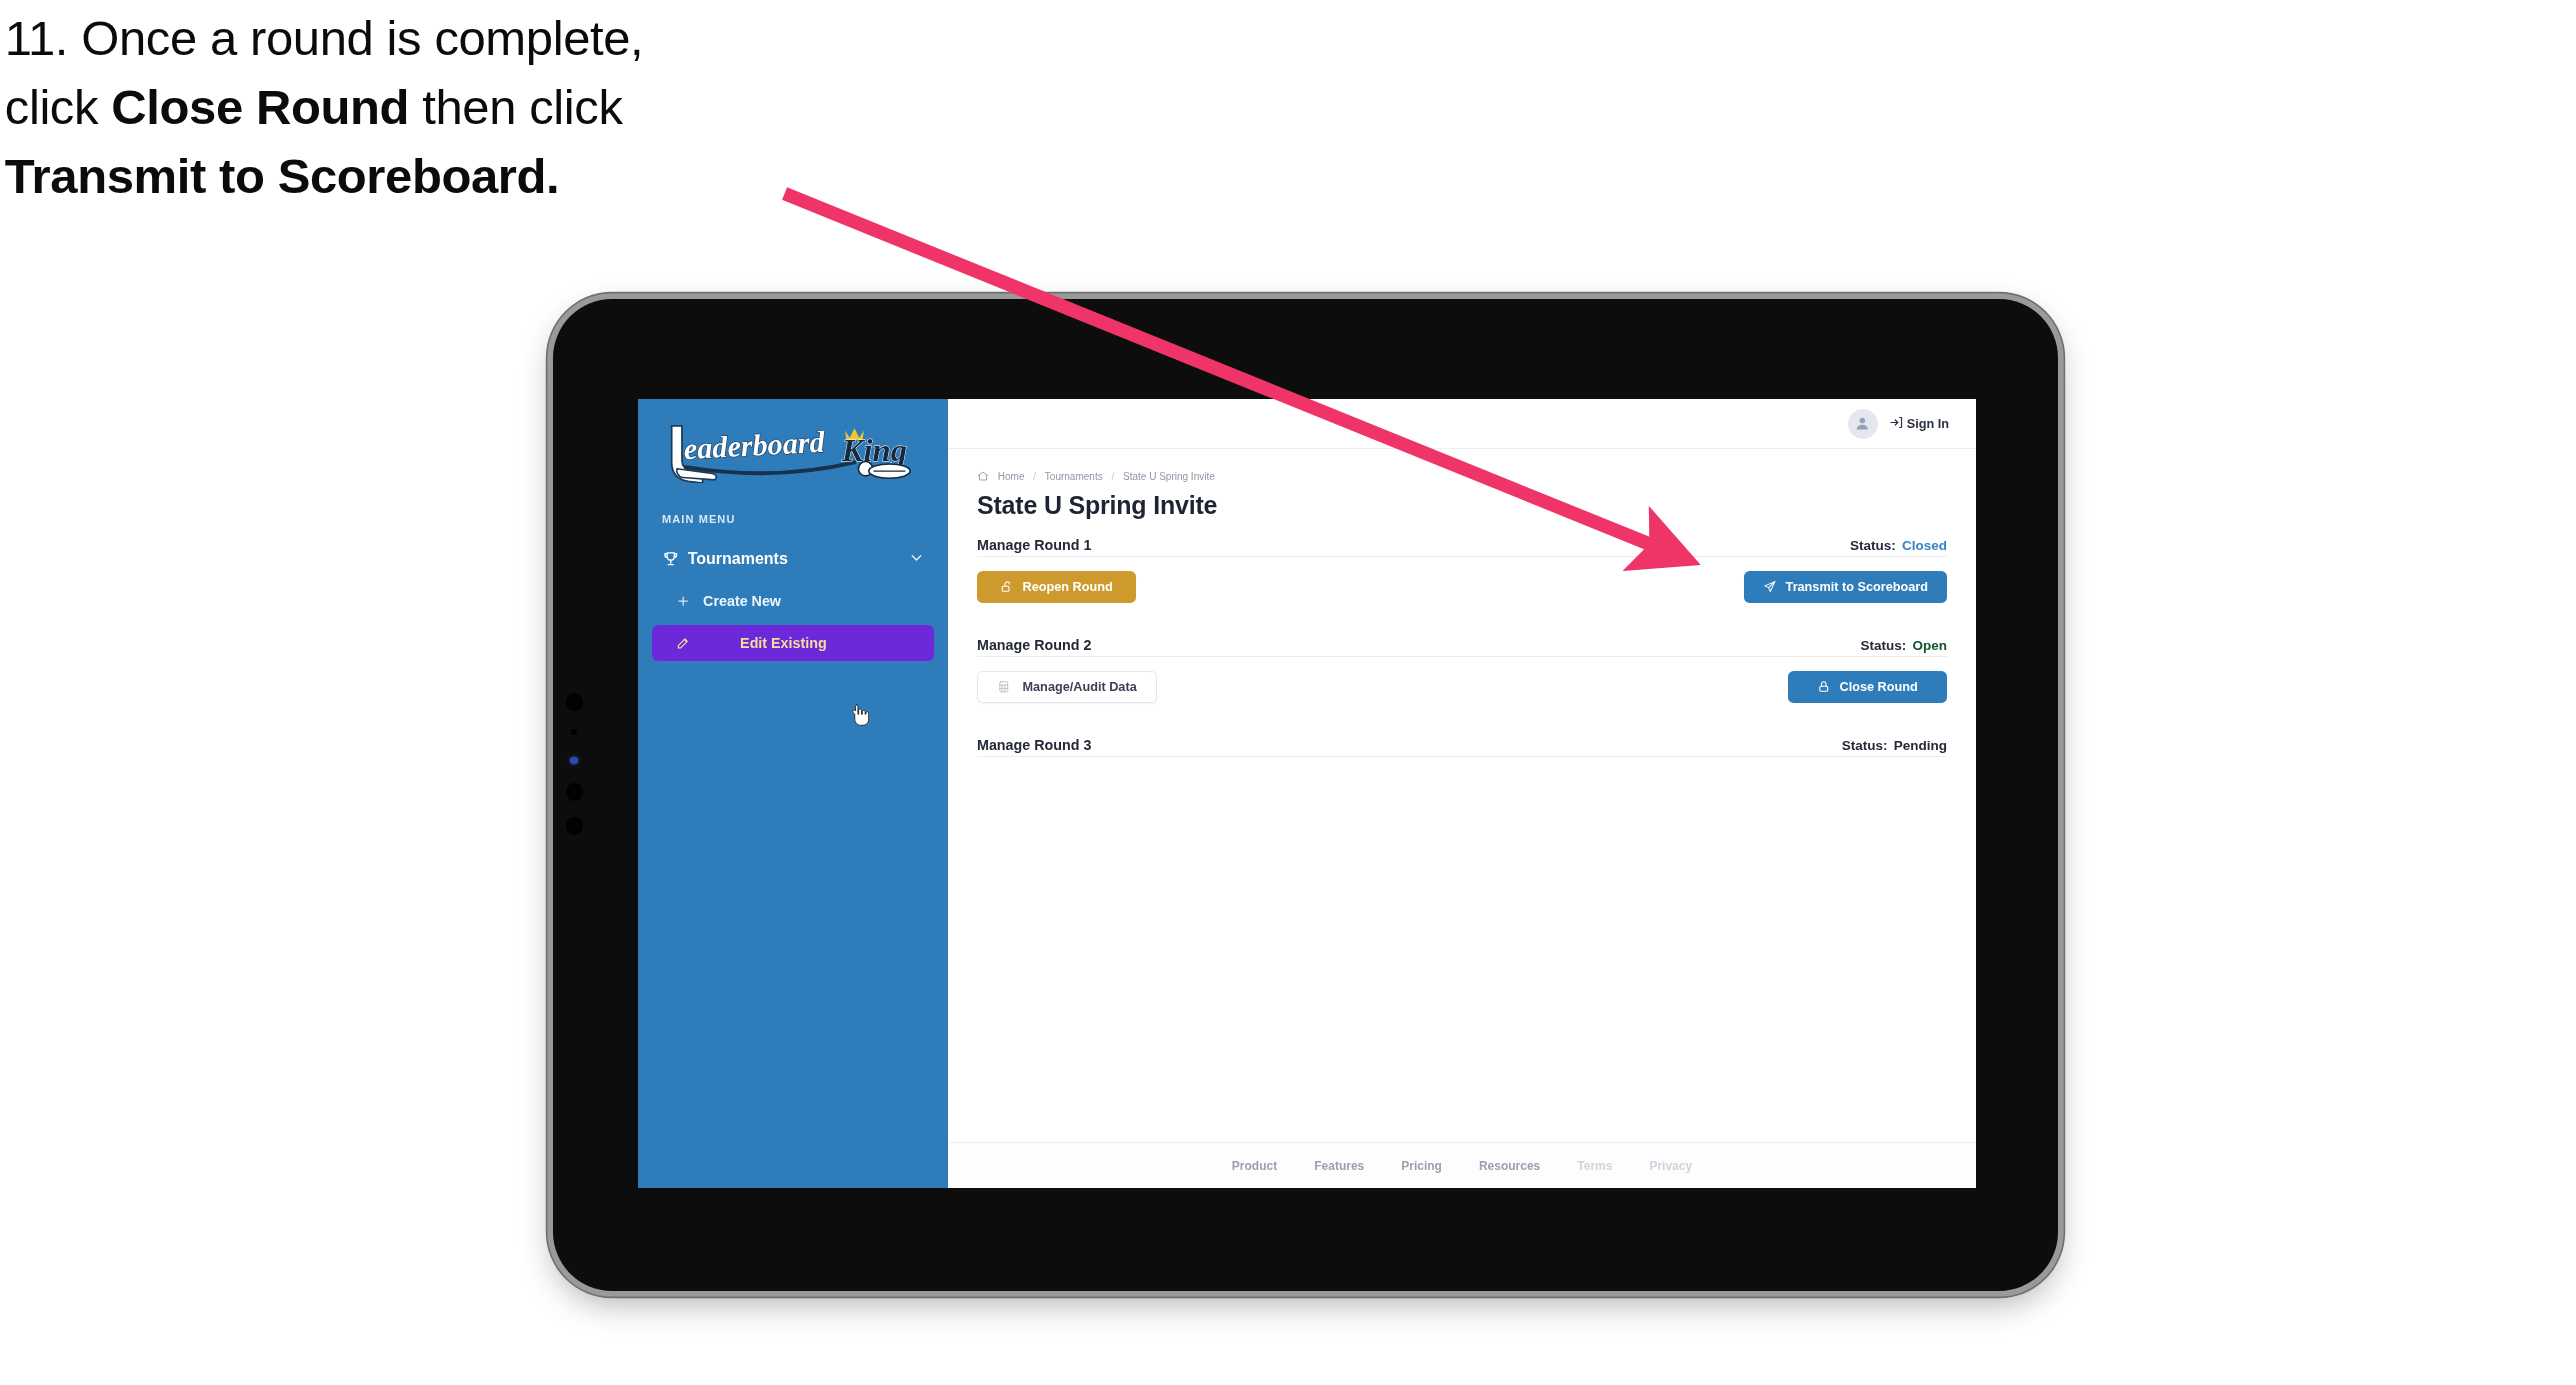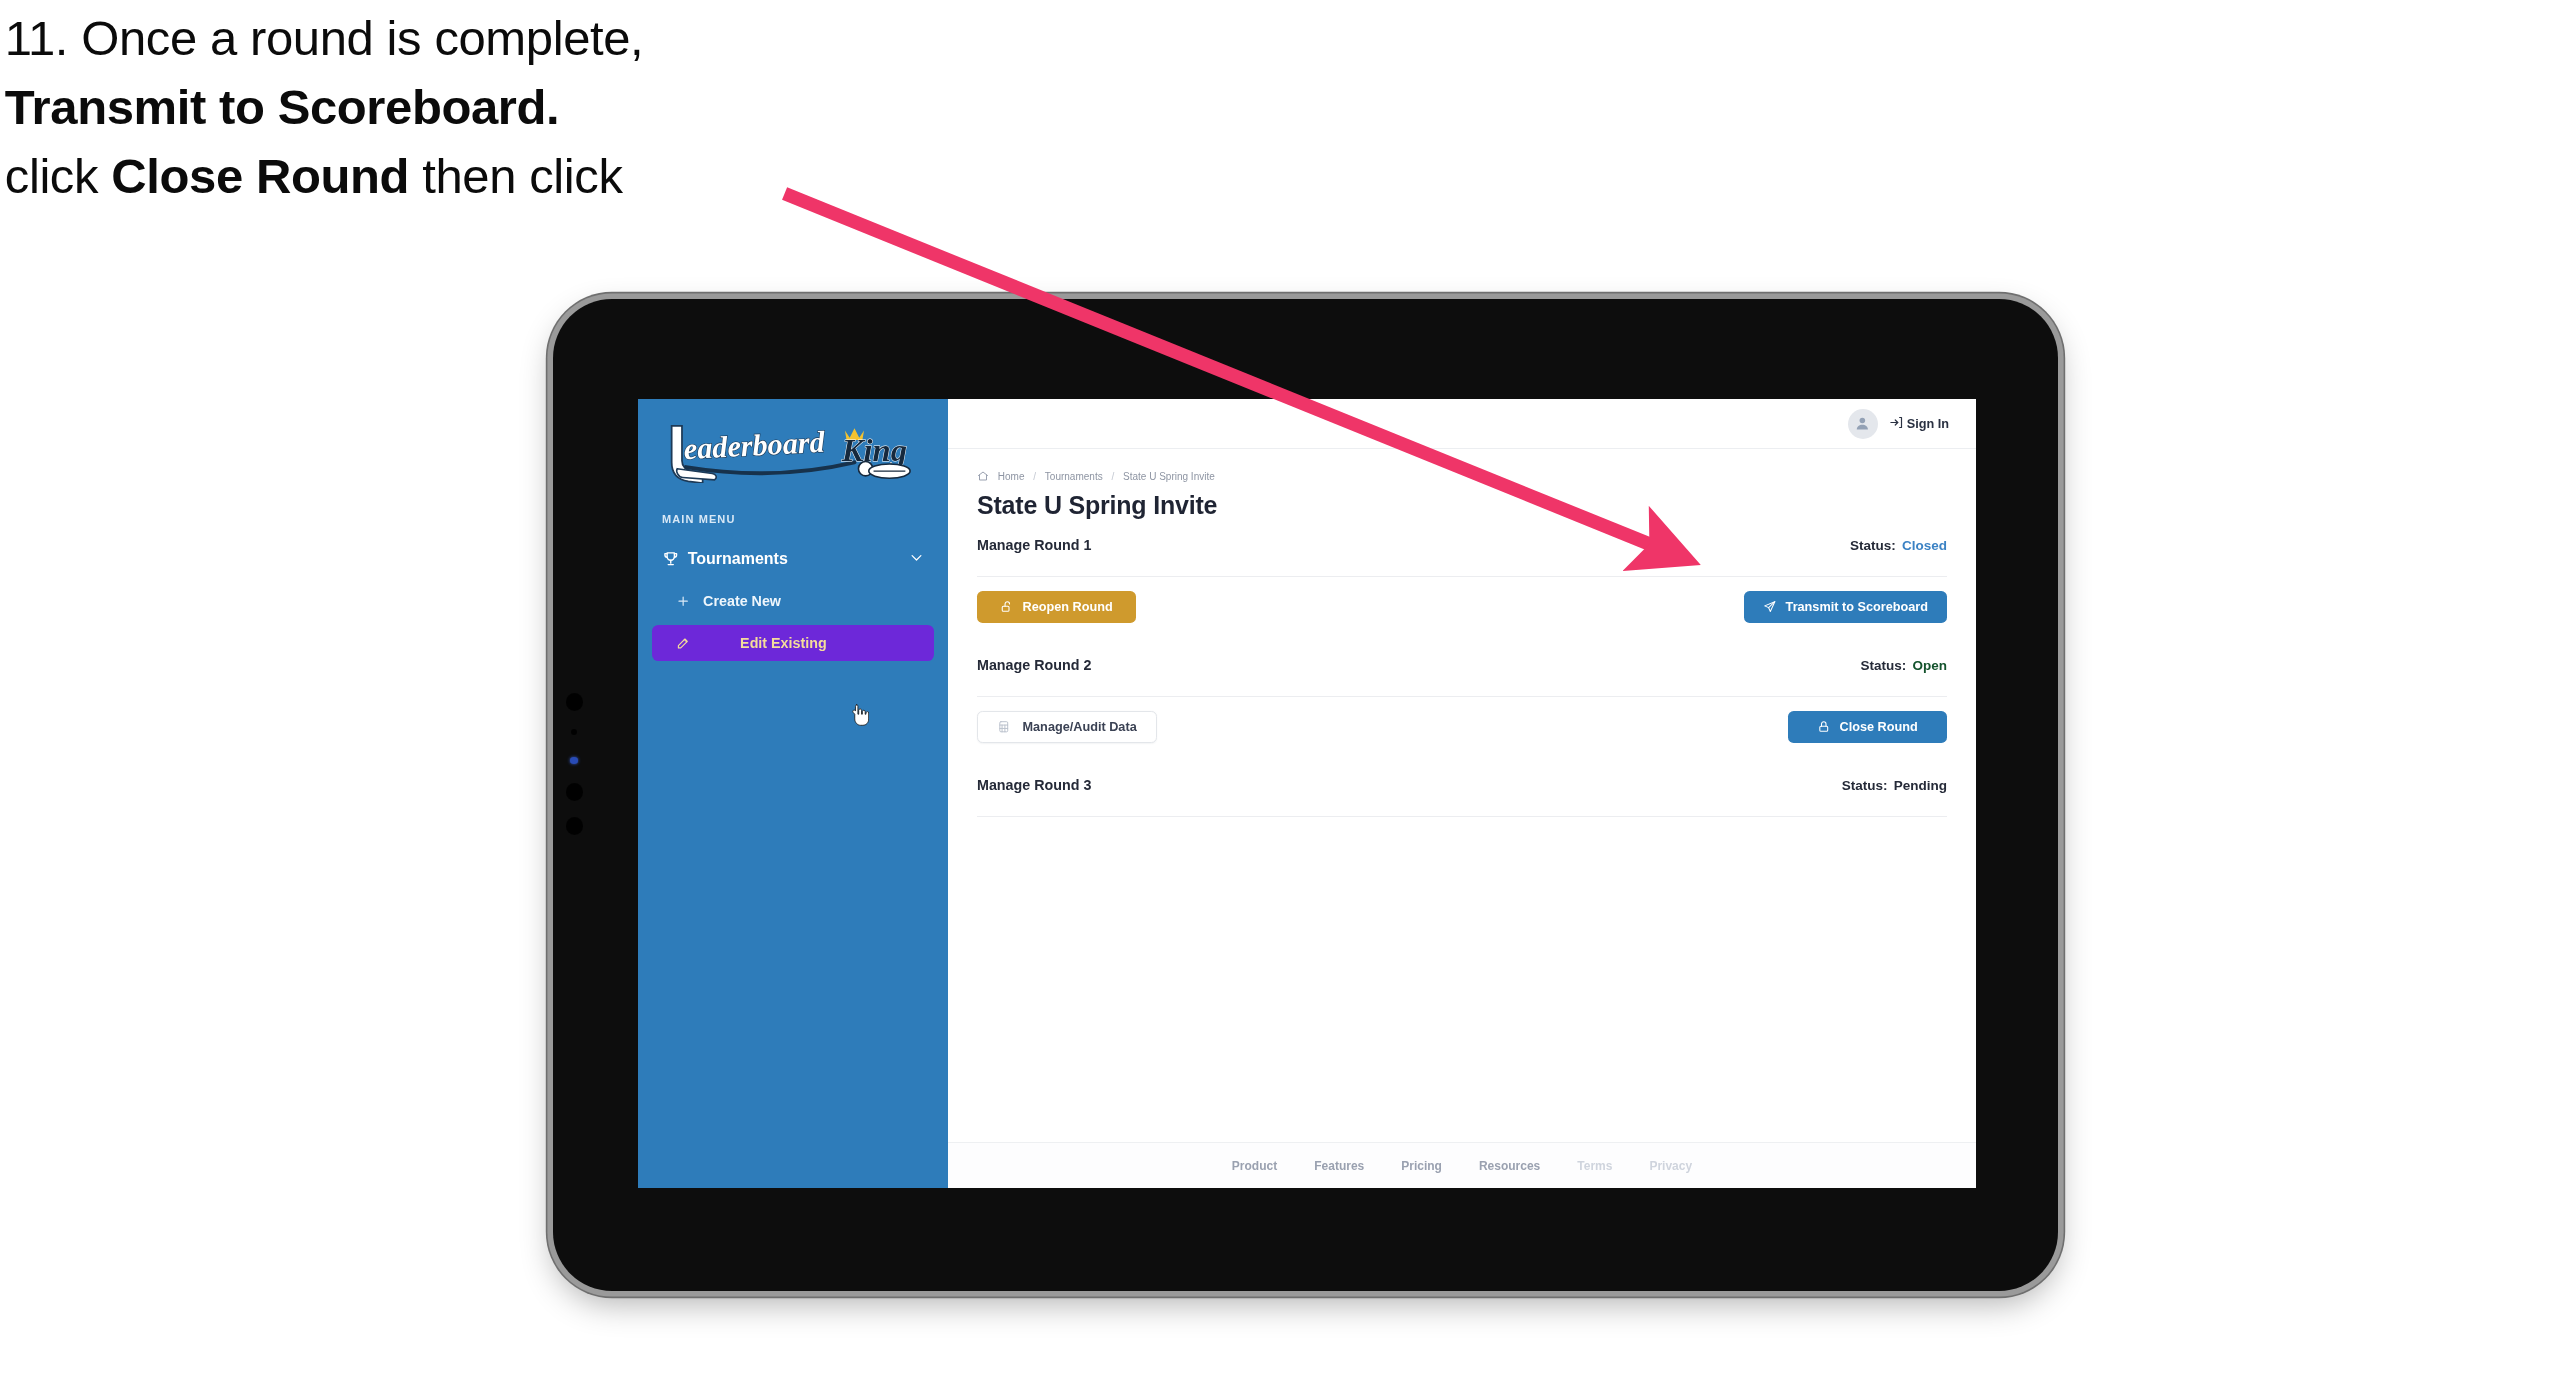--- a/index.html
+++ b/index.html
@@ -99,21 +99,21 @@
   .crumb .last{color:#8e95a3;}
 
   h1#page-title{
     margin:8.8px 0 0 0;font-size:25px;font-weight:bold;color:#1f2433;
     letter-spacing:-0.2px;
   }
 
   .round-block{margin-top:17.5px;}
   .round-head{
     display:flex;align-items:baseline;justify-content:space-between;
-    padding-bottom:23px;border-bottom:0.8px solid #ecedf0;
+    padding-bottom:3px;border-bottom:0.8px solid #ecedf0;
   }
   .round-name{font-size:14.3px;font-weight:bold;color:#252a38;}
   .round-status{font-size:13.5px;font-weight:bold;color:#252a38;}
   .round-status .val{margin-left:2.4px;}
   .st-closed{color:#3b82c4;}
   .st-open{color:#14532d;margin-top:38px;}
   .st-pending{color:#252a38;}
 
   .round-actions{display:flex;align-items:center;justify-content:space-between;margin-top:11px;height:37px;}
   .btn{
@@ -140,22 +140,22 @@
   #footer a.dim{color:#cfd4dd;}
 
   
   #cursor{position:absolute;z-index:20;pointer-events:none;}
 </style>
 </head>
 <body>
 
 <div id="caption">
   <span class="ln">11. Once a round is complete,</span>
+  <span class="ln">click <b>Close Round</b> then click</span>
   <span class="ln"><b>Transmit to Scoreboard.</b></span>
-  <span class="ln">click <b>Close Round</b> then click</span>
 </div>
 
 <div id="tablet">
 
   <div class="bezel-dot" style="left:12.7px;top:394px;width:17.5px;height:17.5px;"></div>
   <div class="bezel-dot" style="left:17.5px;top:430px;width:6.4px;height:6.4px;"></div>
   <div class="bezel-dot led" style="left:16.7px;top:458px;width:8.8px;height:7.2px;"></div>
   <div class="bezel-dot" style="left:12.7px;top:484px;width:17.5px;height:17.5px;"></div>
   <div class="bezel-dot" style="left:12.7px;top:518px;width:17.5px;height:17.5px;"></div>
 

